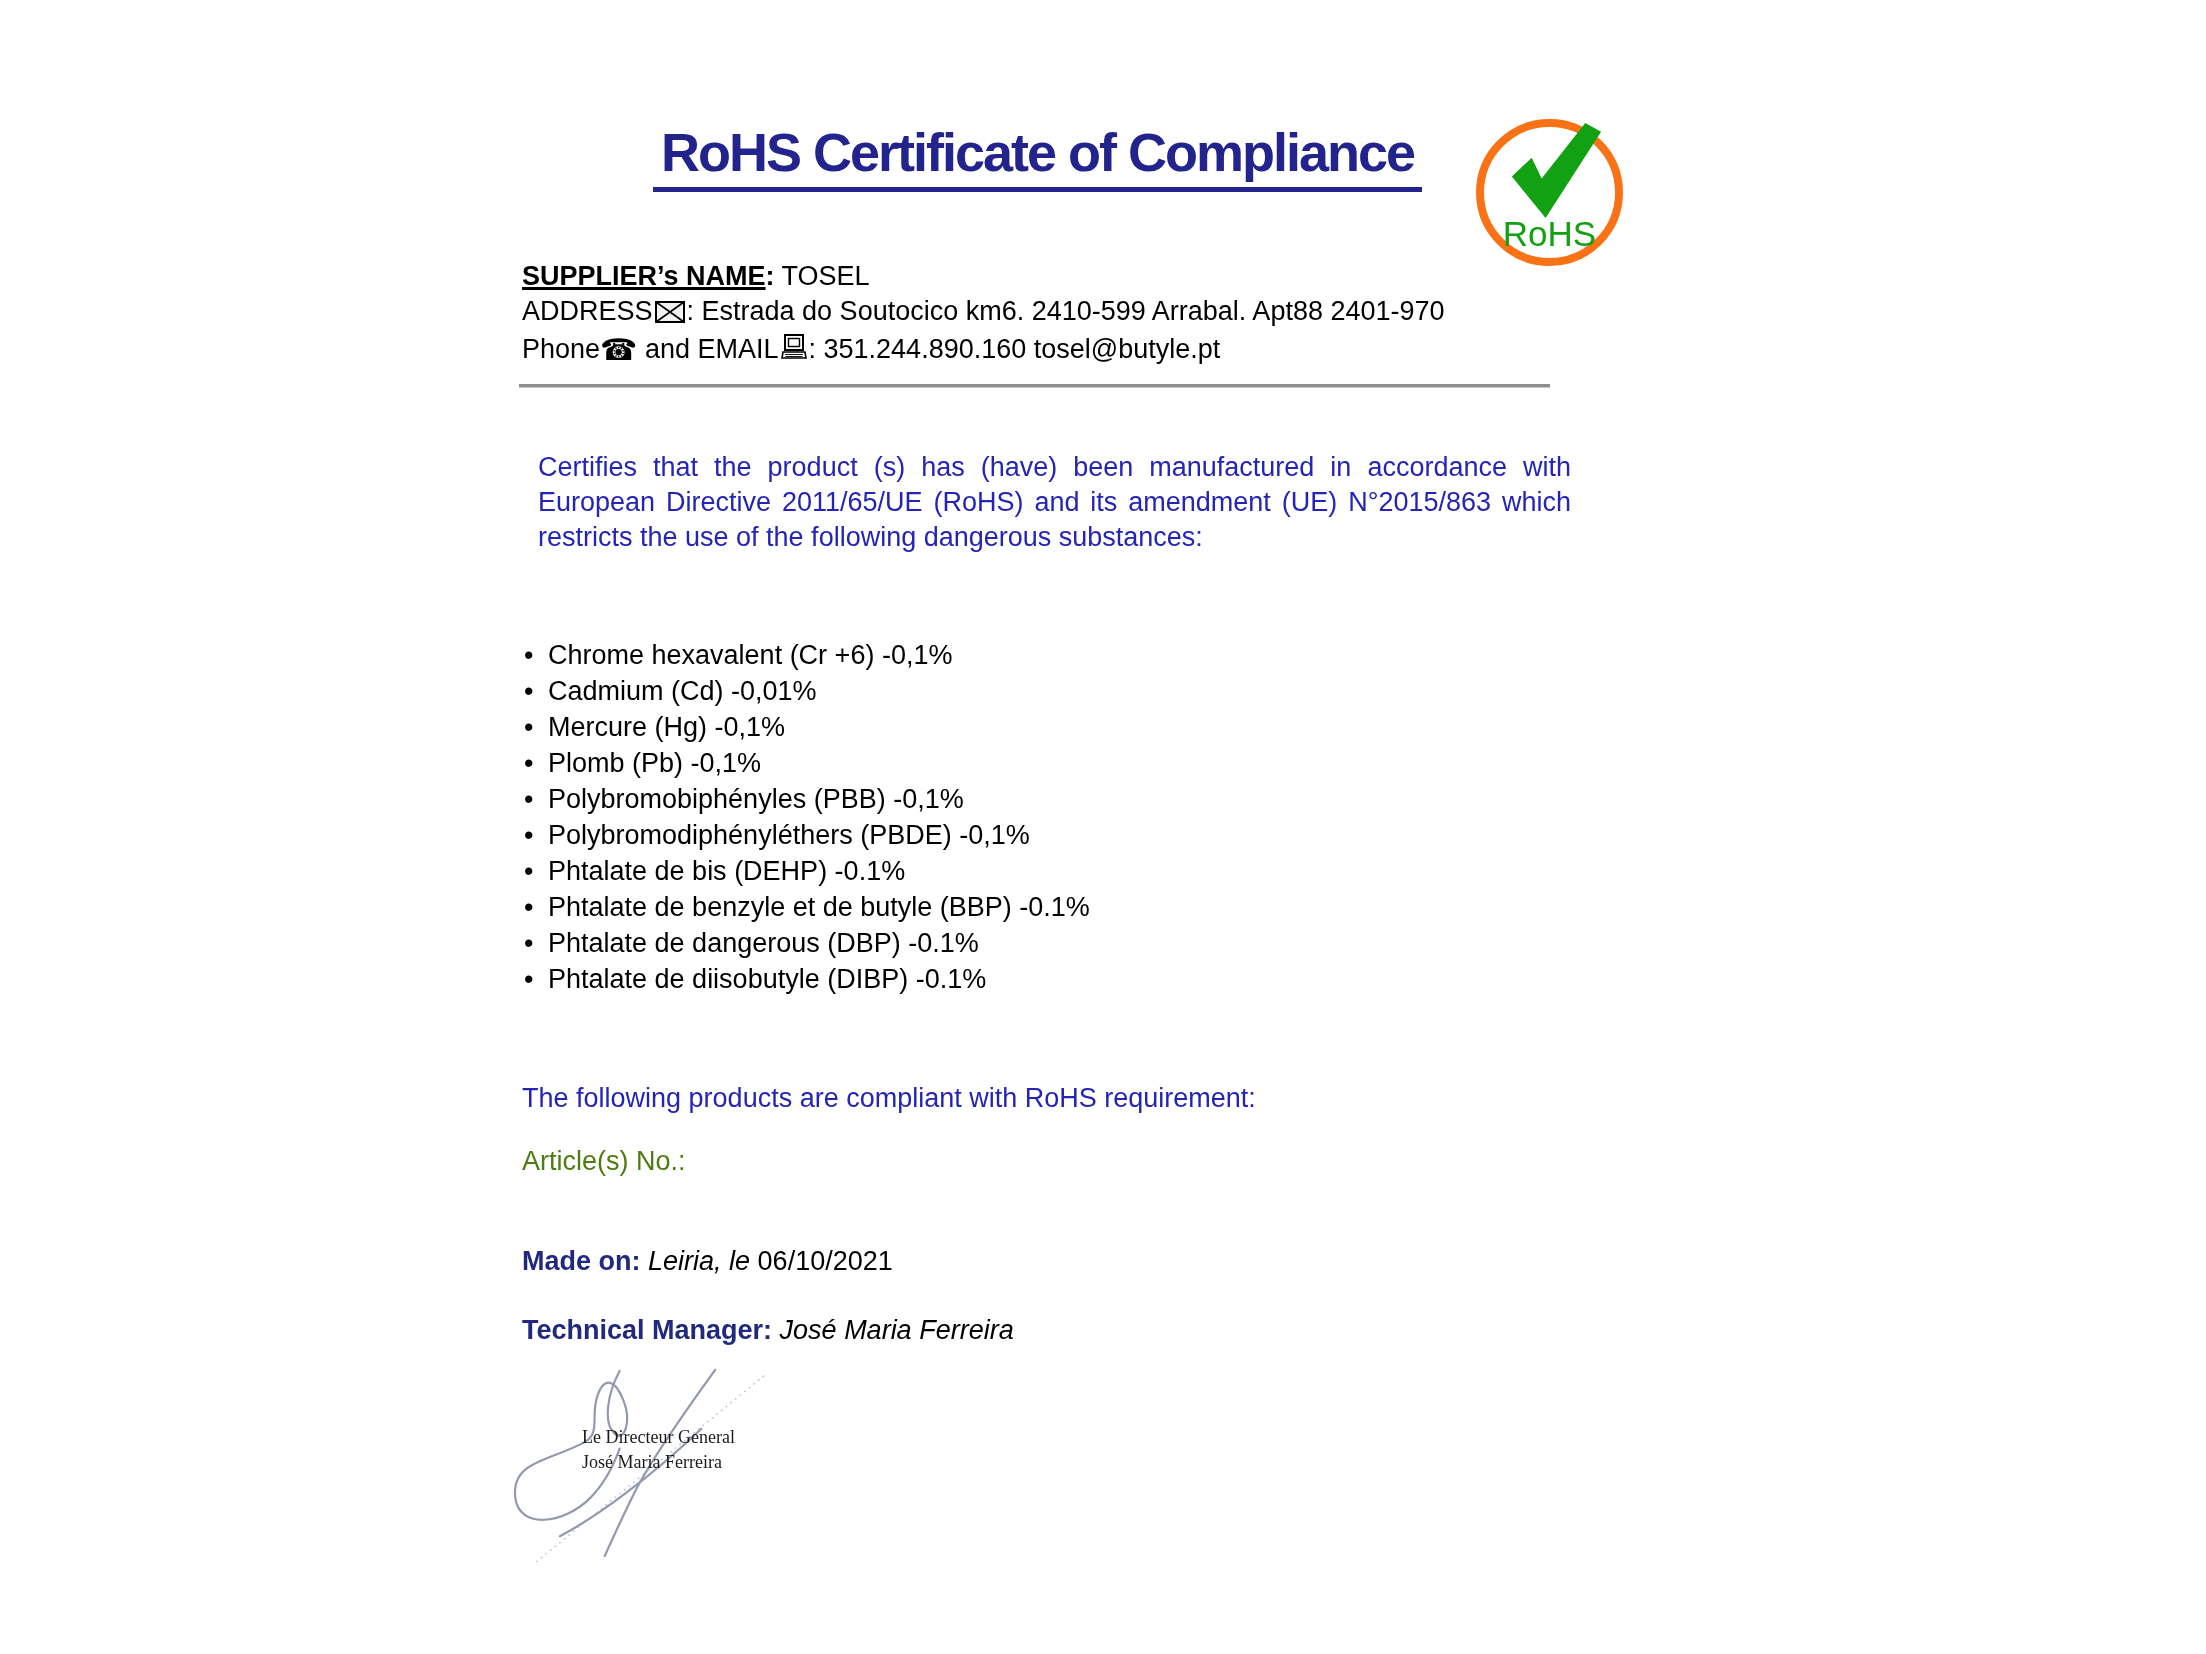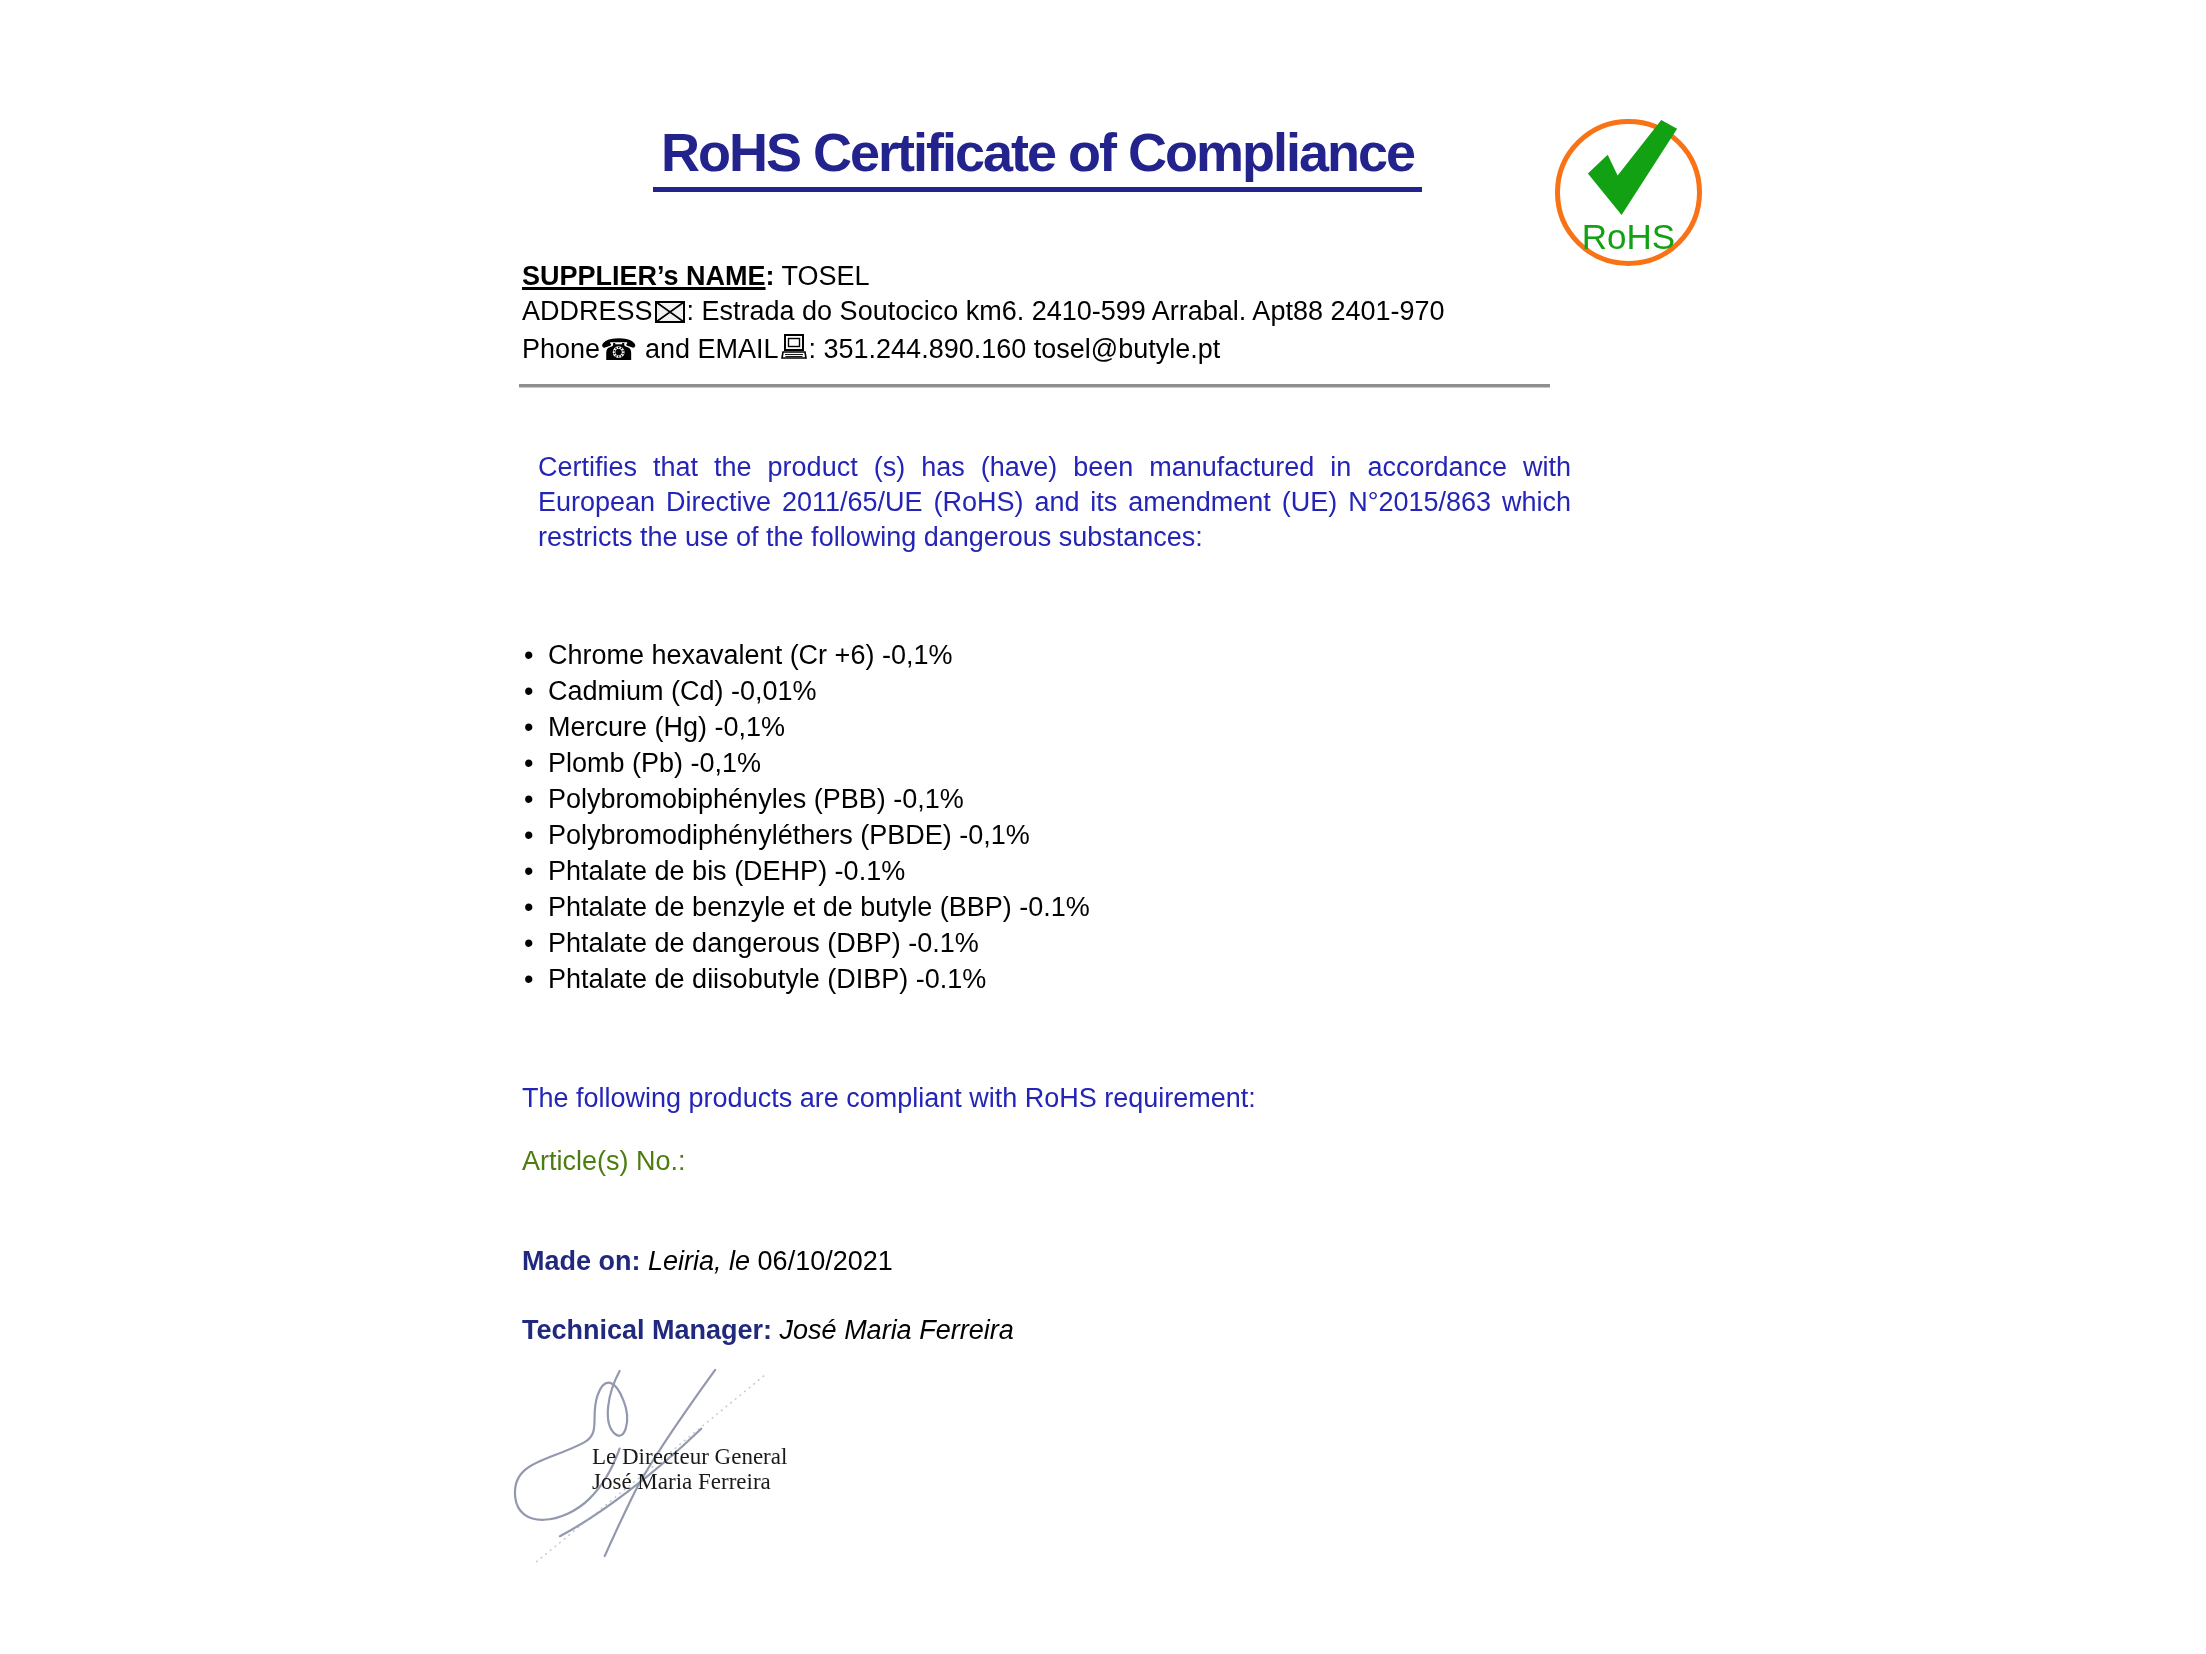--- a/index.html
+++ b/index.html
@@ -21,23 +21,23 @@
   .title {
     display:inline-block;
     font-size:54px; font-weight:bold; letter-spacing:-2px;
     color:#23238E;
     border-bottom:5px solid #23238E;
     padding:0 8px 4px 8px;
   }
 
   
   .logo {
-    position:absolute; left:1555px; top:119px;
+    position:absolute; left:1476px; top:119px;
     width:147px; height:147px;
-    border:5px solid #f97316; border-radius:50%;
+    border:8px solid #f97316; border-radius:50%;
   }
   .logo svg.check { position:absolute; left:10px; top:-12px; width:123px; height:117px; }
   .logo .logo-text {
     position:absolute; bottom:4px; left:0; width:100%;
     text-align:center; color:#12A112;
     font-size:35px; font-weight:400; letter-spacing:0px;
   }
 
   
   .supplier {
@@ -80,25 +80,24 @@
 
   .made-on { position:absolute; left:522px; top:1246px; font-size:27px; }
   .tech-mgr { position:absolute; left:522px; top:1315px; font-size:27px; }
   .navy-label { font-weight:bold; color:#20297E; }
   .it { font-style:italic; }
 
   
   .signature { position:absolute; left:502px; top:1365px; width:289px; height:214px; }
   .signature svg { position:absolute; left:0; top:0; }
   .sig-text {
-    position:absolute; left:90px; top:60px;
+    position:absolute; left:80px; top:60px;
     font-family:"Liberation Serif", serif;
-    font-size:23px; line-height:25px; color:#1a1a1a;
+    font-size:18px; line-height:25px; color:#1a1a1a;
     white-space:nowrap;
-    margin-top:19px;
   }
 </style>
 </head>
 <body>
 
 <div class="page">
 
   <div class="title-wrap">
     <span class="title">RoHS Certificate of Compliance</span>
   </div>

